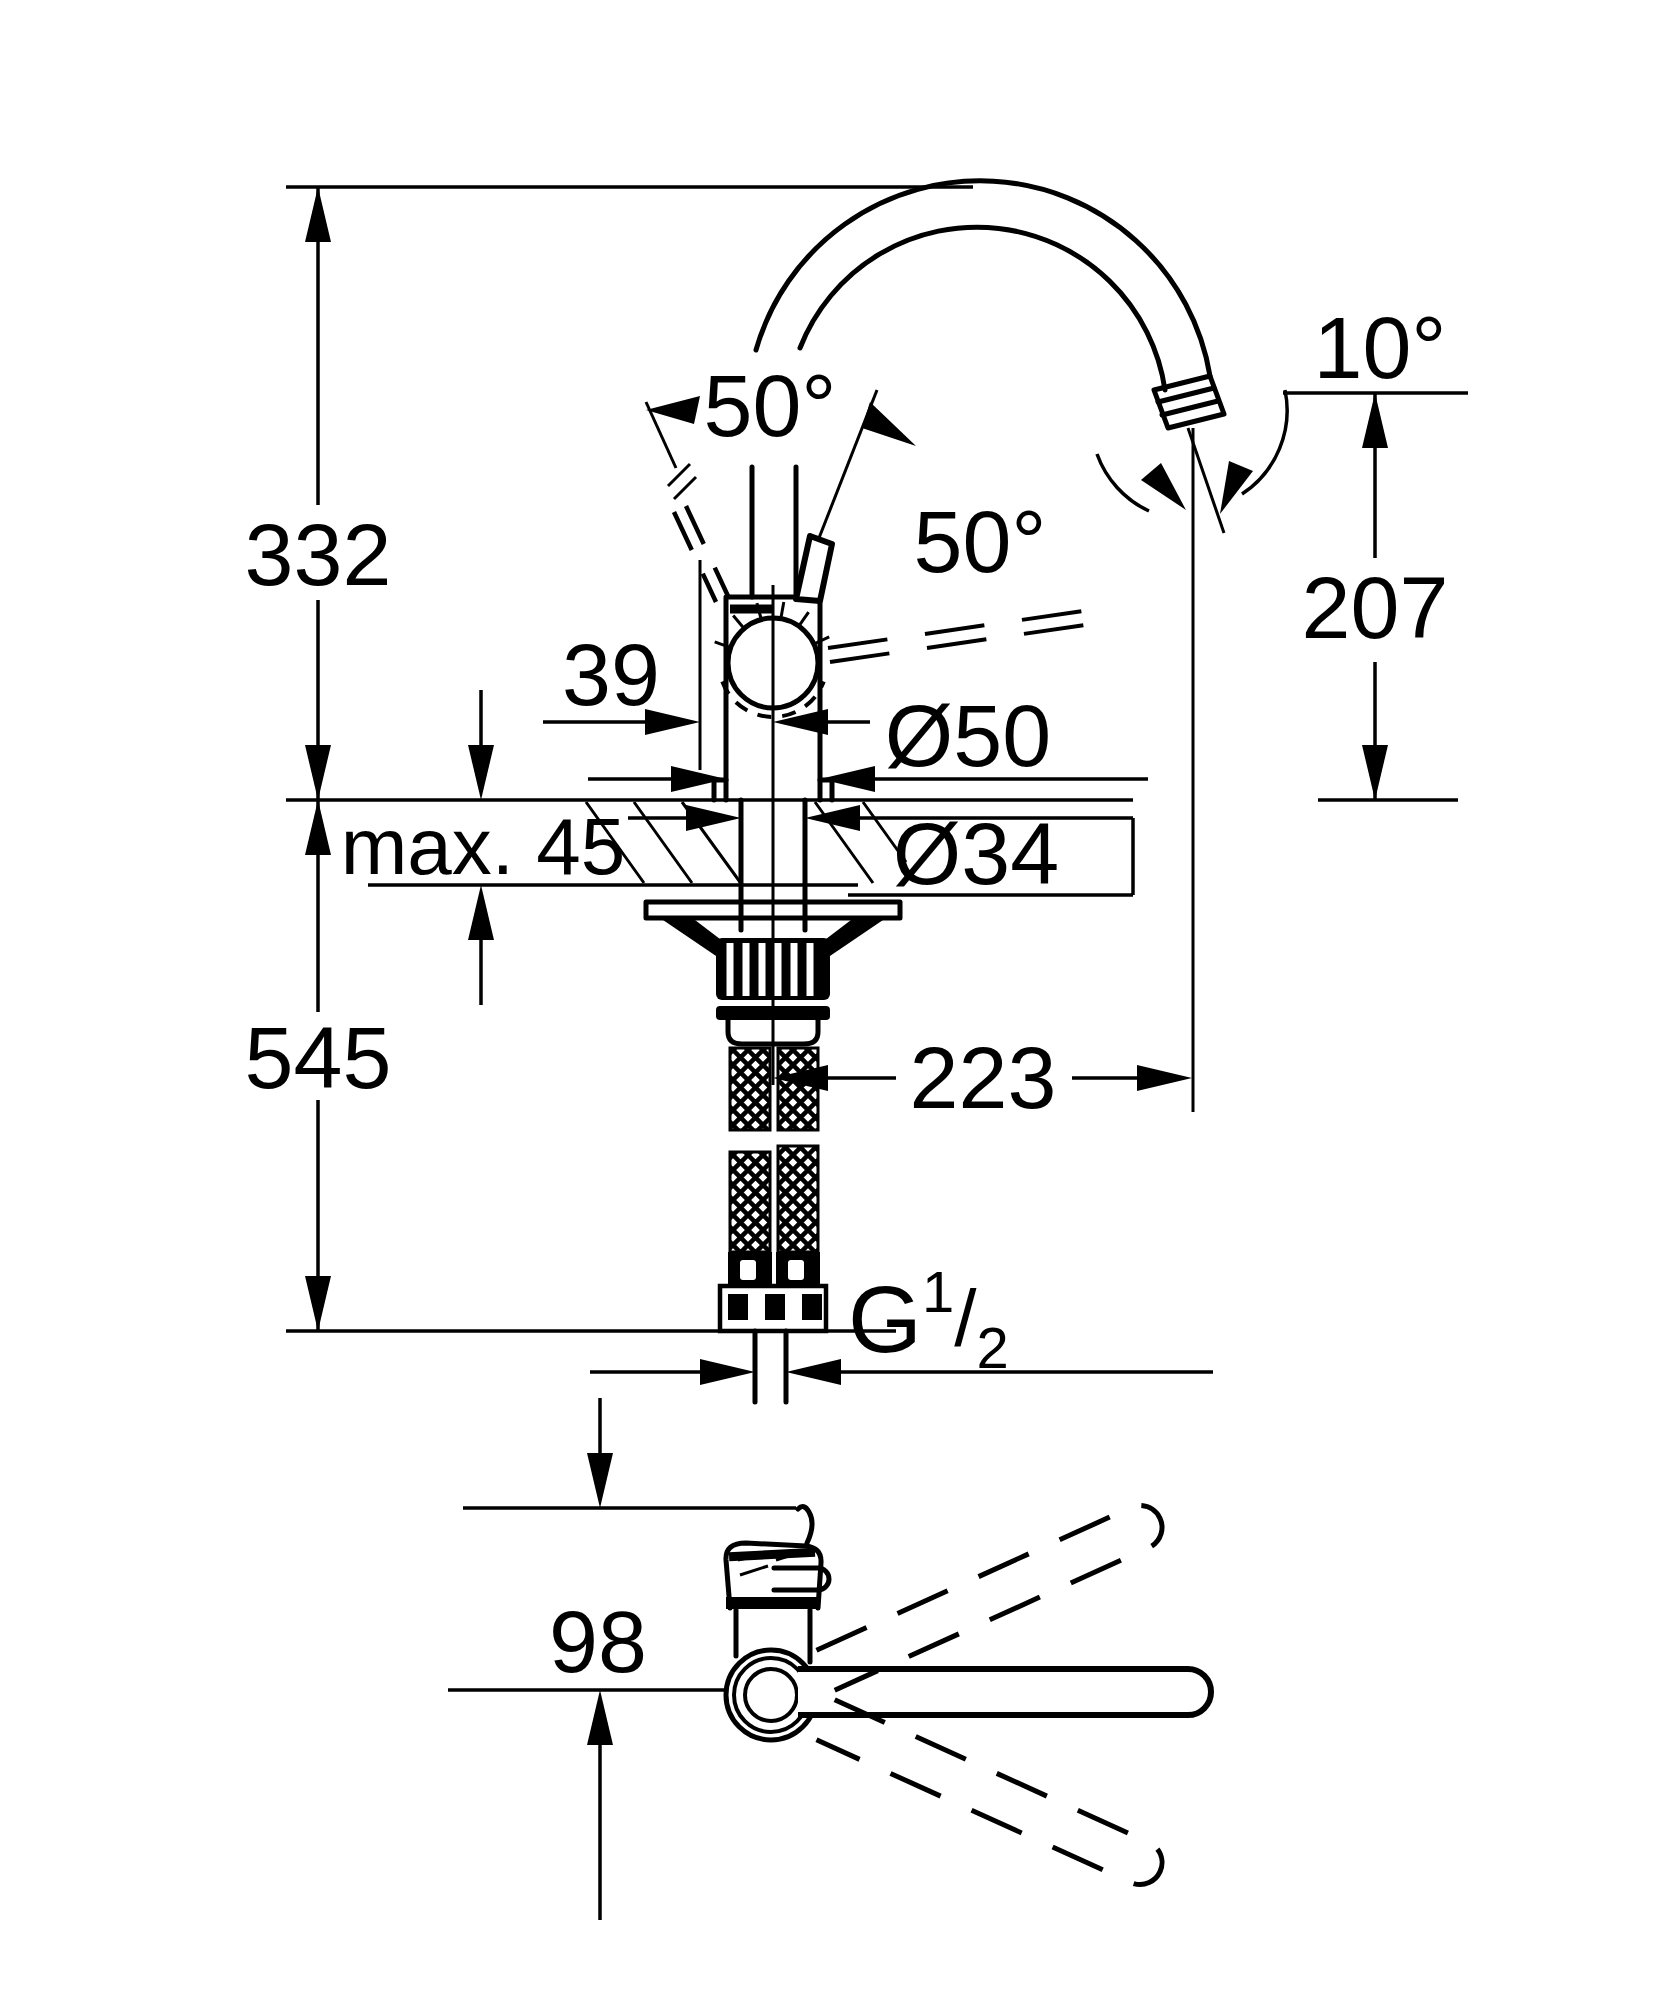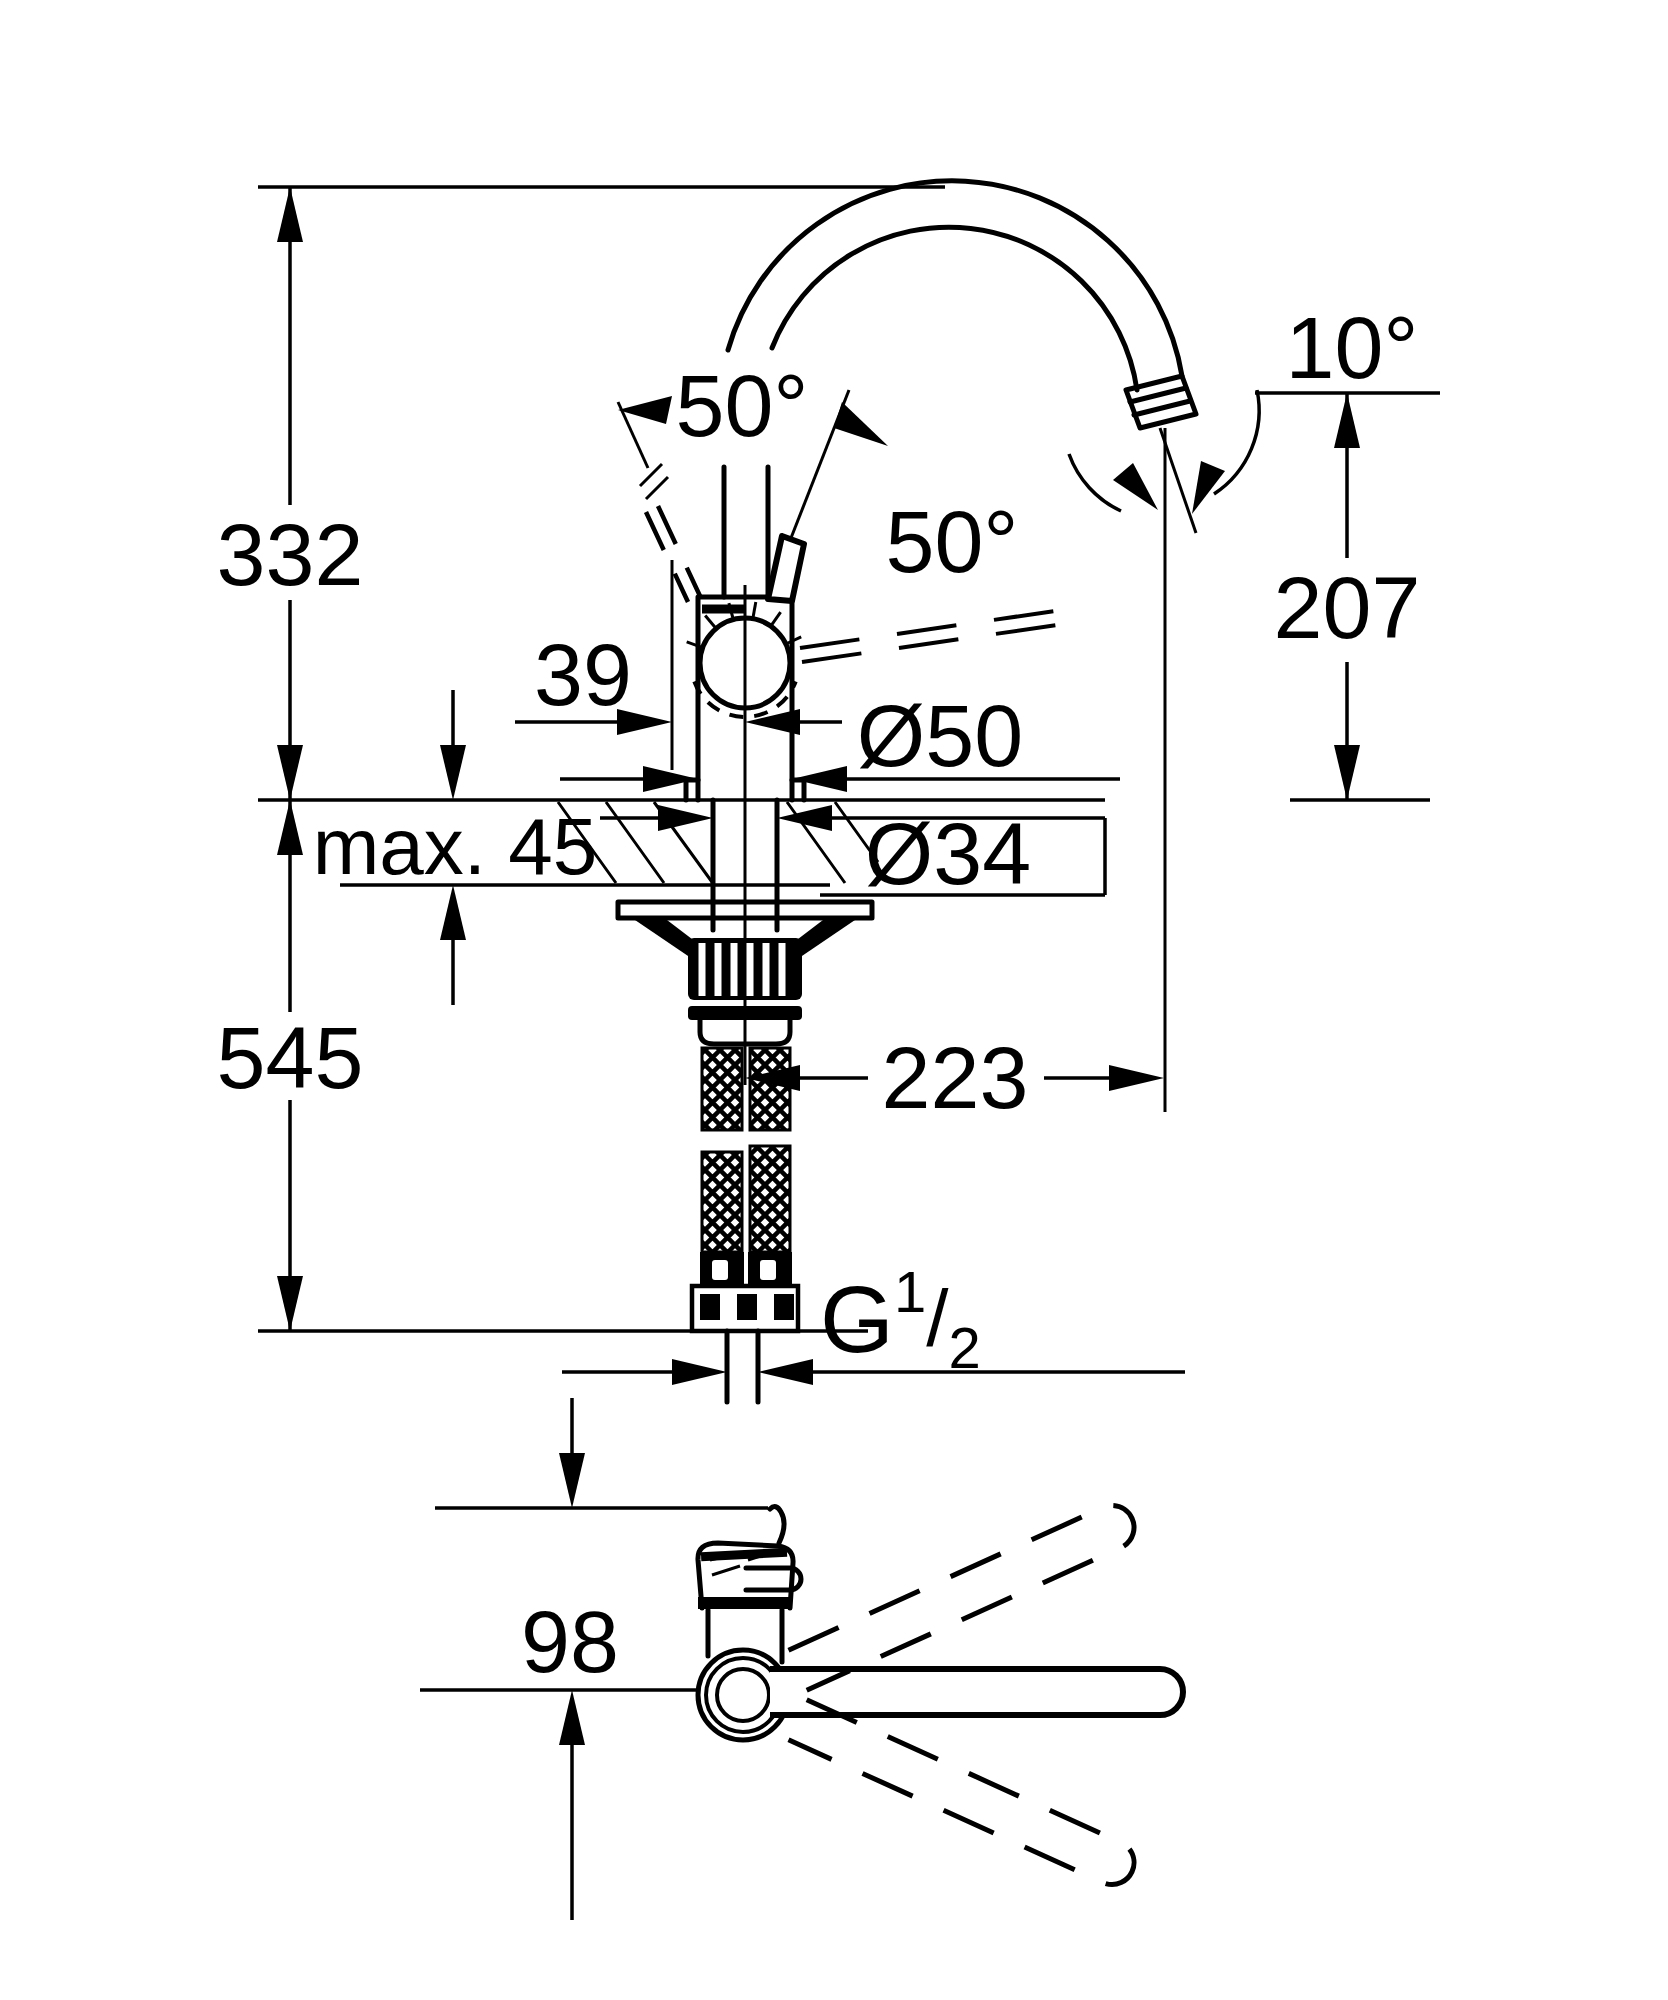--- a/index.html
+++ b/index.html
@@ -1,16 +1,16 @@
 <!DOCTYPE html>
 <html><head>
 <meta charset="utf-8">
 <style>
   html,body{margin:0;padding:0;background:#ffffff;}
-  .canvas{position:relative;width:1456px;height:2000px;background:#ffffff;overflow:hidden;}
+  .canvas{position:relative;width:1456px;height:2000px;background:#ffffff;overflow:hidden;padding-left:28px;}
   svg{display:block;}
   .obj{stroke:#000;stroke-width:5;fill:none;stroke-linecap:round;stroke-linejoin:round;}
   .obj-thick{stroke:#000;stroke-width:9;fill:none;stroke-linecap:butt;}
   .dimline{stroke:#000;stroke-width:3.5;fill:none;stroke-linecap:butt;}
   .refline{stroke:#000;stroke-width:3;fill:none;stroke-linecap:butt;}
   .arrow{fill:#000;stroke:none;}
   .dimtext{font-family:"Liberation Sans","DejaVu Sans",sans-serif;font-size:88px;fill:#000;}
   .dimtext-small{font-family:"Liberation Sans","DejaVu Sans",sans-serif;font-size:80px;fill:#000;}
   .mid{text-anchor:middle;}
   .dash-swing{stroke:#000;stroke-width:4;fill:none;stroke-dasharray:60 38;}

